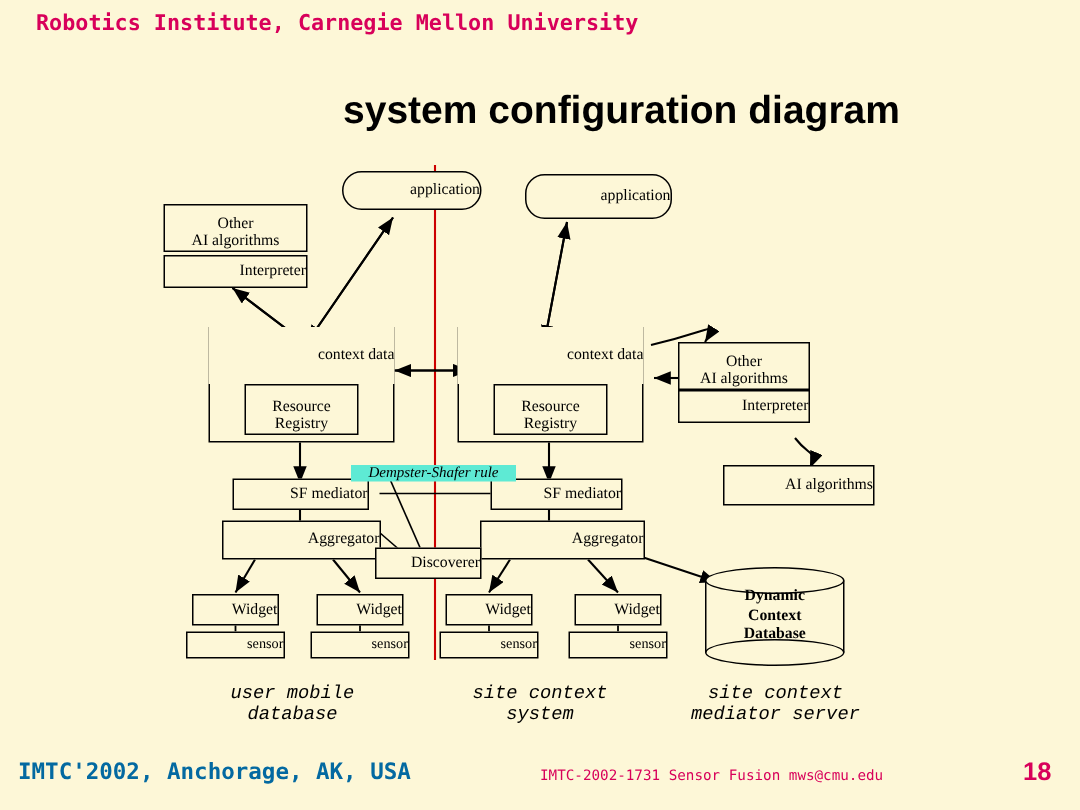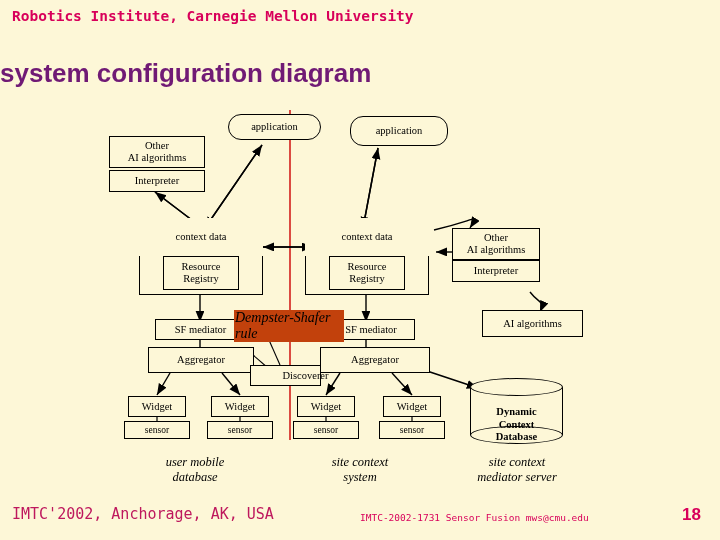--- a/index.html
+++ b/index.html
@@ -6,35 +6,35 @@
   body {
     width:720px; height:540px;
     background:#fdf7d7;
     font-family:"Liberation Sans", sans-serif;
     position:relative;
     overflow:hidden;
   }
   #slide { position:absolute; left:0; top:0; width:720px; height:540px; }
 
   .hdr {
-    position:absolute; left:12px; top:8px;
+    position:absolute; left:24px; top:8px;
     font-family:"DejaVu Sans Mono", monospace;
     font-weight:bold; font-size:14.5px; color:#d8005a;
     letter-spacing:0px;
   }
   .title {
     position:absolute; left:0; top:58px; width:600px;
-    text-align:left; font-size:26px; font-weight:bold; color:#701a75;
+    text-align:right; font-size:26px; font-weight:bold; color:#000000;
     font-family:"Liberation Sans", sans-serif;
   }
 
   .footer-left {
     position:absolute; left:12px; top:505px;
     font-family:"DejaVu Sans Mono", monospace;
-    font-weight:normal; font-size:15px; color:#be185d;
+    font-weight:bold; font-size:15px; color:#0369a1;
   }
   .footer-center {
     position:absolute; left:360px; top:512px;
     font-family:"DejaVu Sans Mono", monospace;
     font-size:9.5px; color:#d8005a;
   }
   .footer-right {
     position:absolute; left:682px; top:505px;
     font-weight:bold; font-size:17px; color:#d8005a;
   }
@@ -42,47 +42,48 @@
   
   #diagram { position:absolute; left:0; top:100px; width:720px; height:390px; }
 
   svg.lines { position:absolute; left:0; top:0; width:720px; height:390px; }
 
   .box {
     position:absolute;
     background:#fdf7d7;
     border:1.3px solid #000;
     color:#000;
-    display:flex; align-items:center; justify-content:center;
+    display:flex; align-items:center; justify-content:flex-end;
     text-align:center;
     font-family:"Liberation Serif", serif;
     font-size:10.5px;
     line-height:1.12;
     box-sizing:border-box;
     z-index:3;
   }
   .rounded { border-radius:13px; }
 
   .label {
     position:absolute;
-    font-family:Liberation Serif, serif;
+    font-family:Liberation Mono, monospace;
     font-style:italic;
     font-size:12.5px;
     color:#000;
     text-align:center;
     z-index:4;
   }
   .dslabel {
     position:absolute;
     font-family:"Liberation Serif", serif;
     font-style:italic;
-    font-size:14px;
+    font-size:10px;
     color:#000;
+    text-align:center;
     z-index:5;
-    background:#c2410c;
+    background:#5eead4;
     padding:0 1px;
   }
 
   
   .cyl {
     position:absolute;
     z-index:3;
   }
   .cyl .body {
     position:absolute; left:0; top:9px; width:100%; height:calc(100% - 18px);
@@ -91,21 +92,21 @@
   }
   .cyl .top, .cyl .bot {
     position:absolute; left:0; width:100%; height:18px;
     border:1.3px solid #000; border-radius:50%;
     background:#fdf7d7; box-sizing:border-box;
   }
   .cyl .top { top:0; }
   .cyl .bot { bottom:0; background:transparent; }
   .cyl .txt {
     position:absolute; left:0; top:0; width:100%; height:100%;
-    display:flex; align-items:flex-end; justify-content:center; text-align:center;
+    display:flex; align-items:center; justify-content:center; text-align:center;
     font-family:"Liberation Serif", serif; font-size:10.5px; font-weight:bold;
     line-height:1.2; z-index:2;
   }
 </style>
 </head>
 <body>
 
 <div id="slide">
 
   <div class="hdr">Robotics Institute, Carnegie Mellon University</div>

